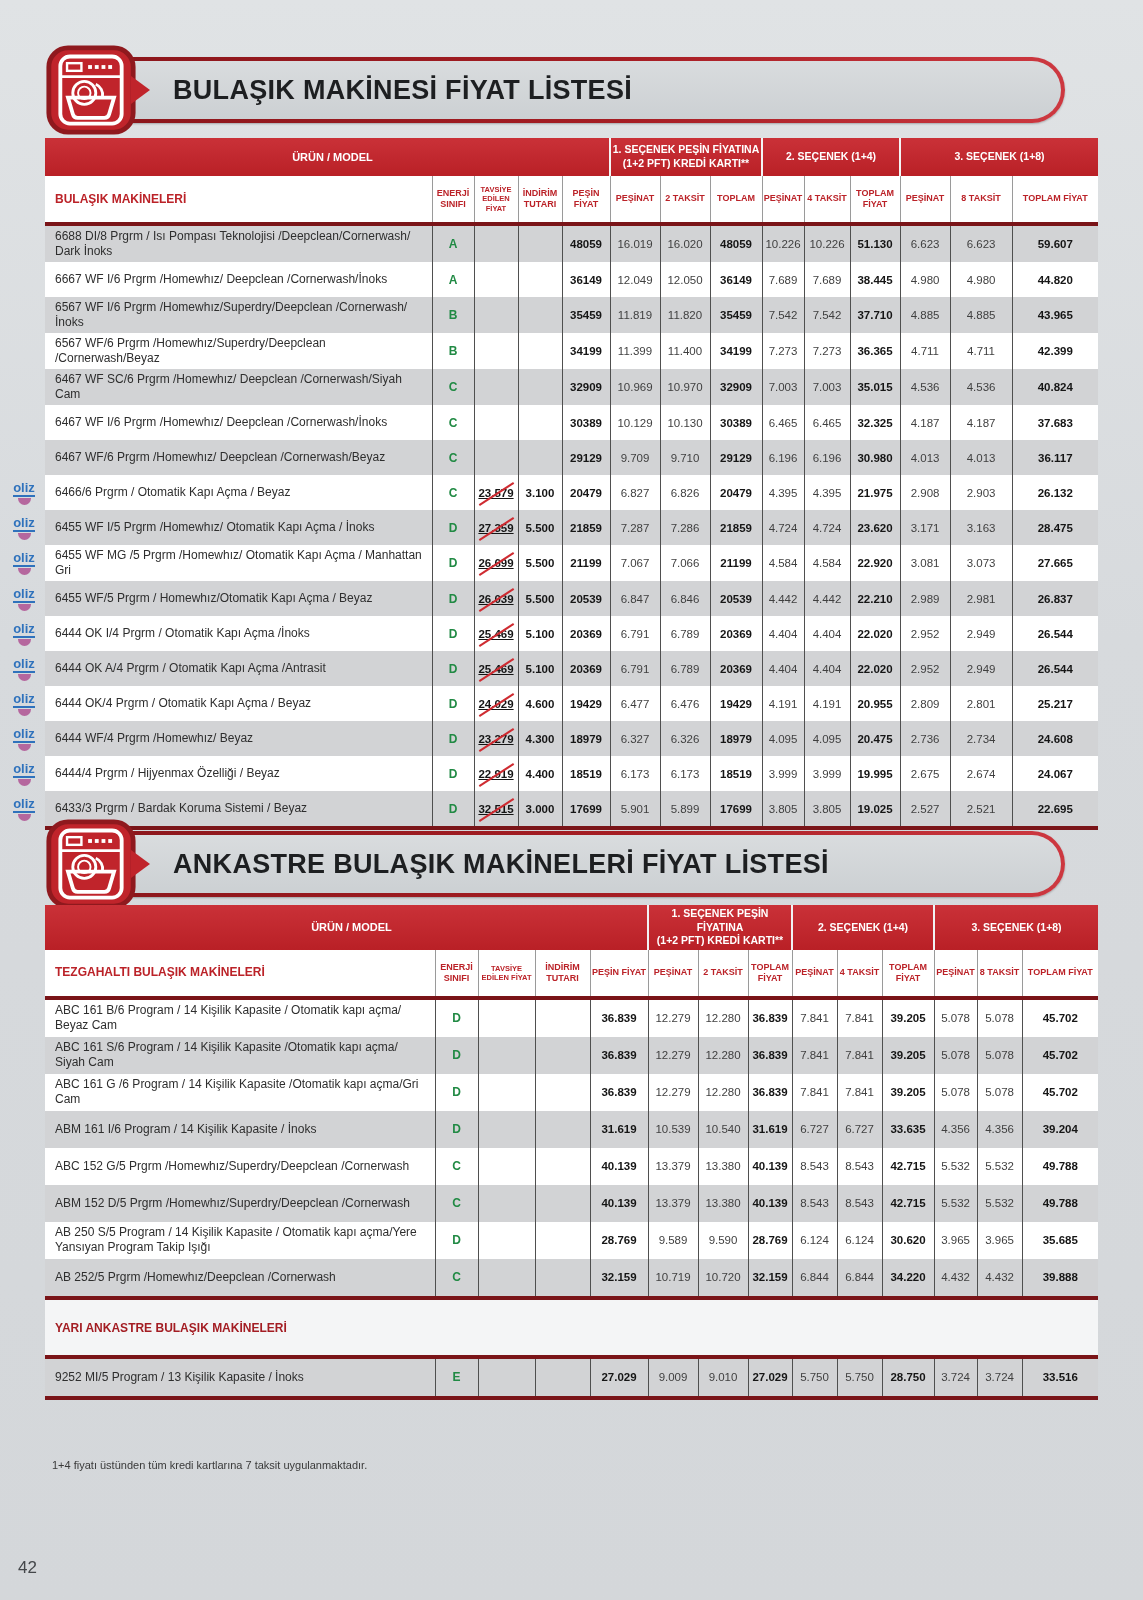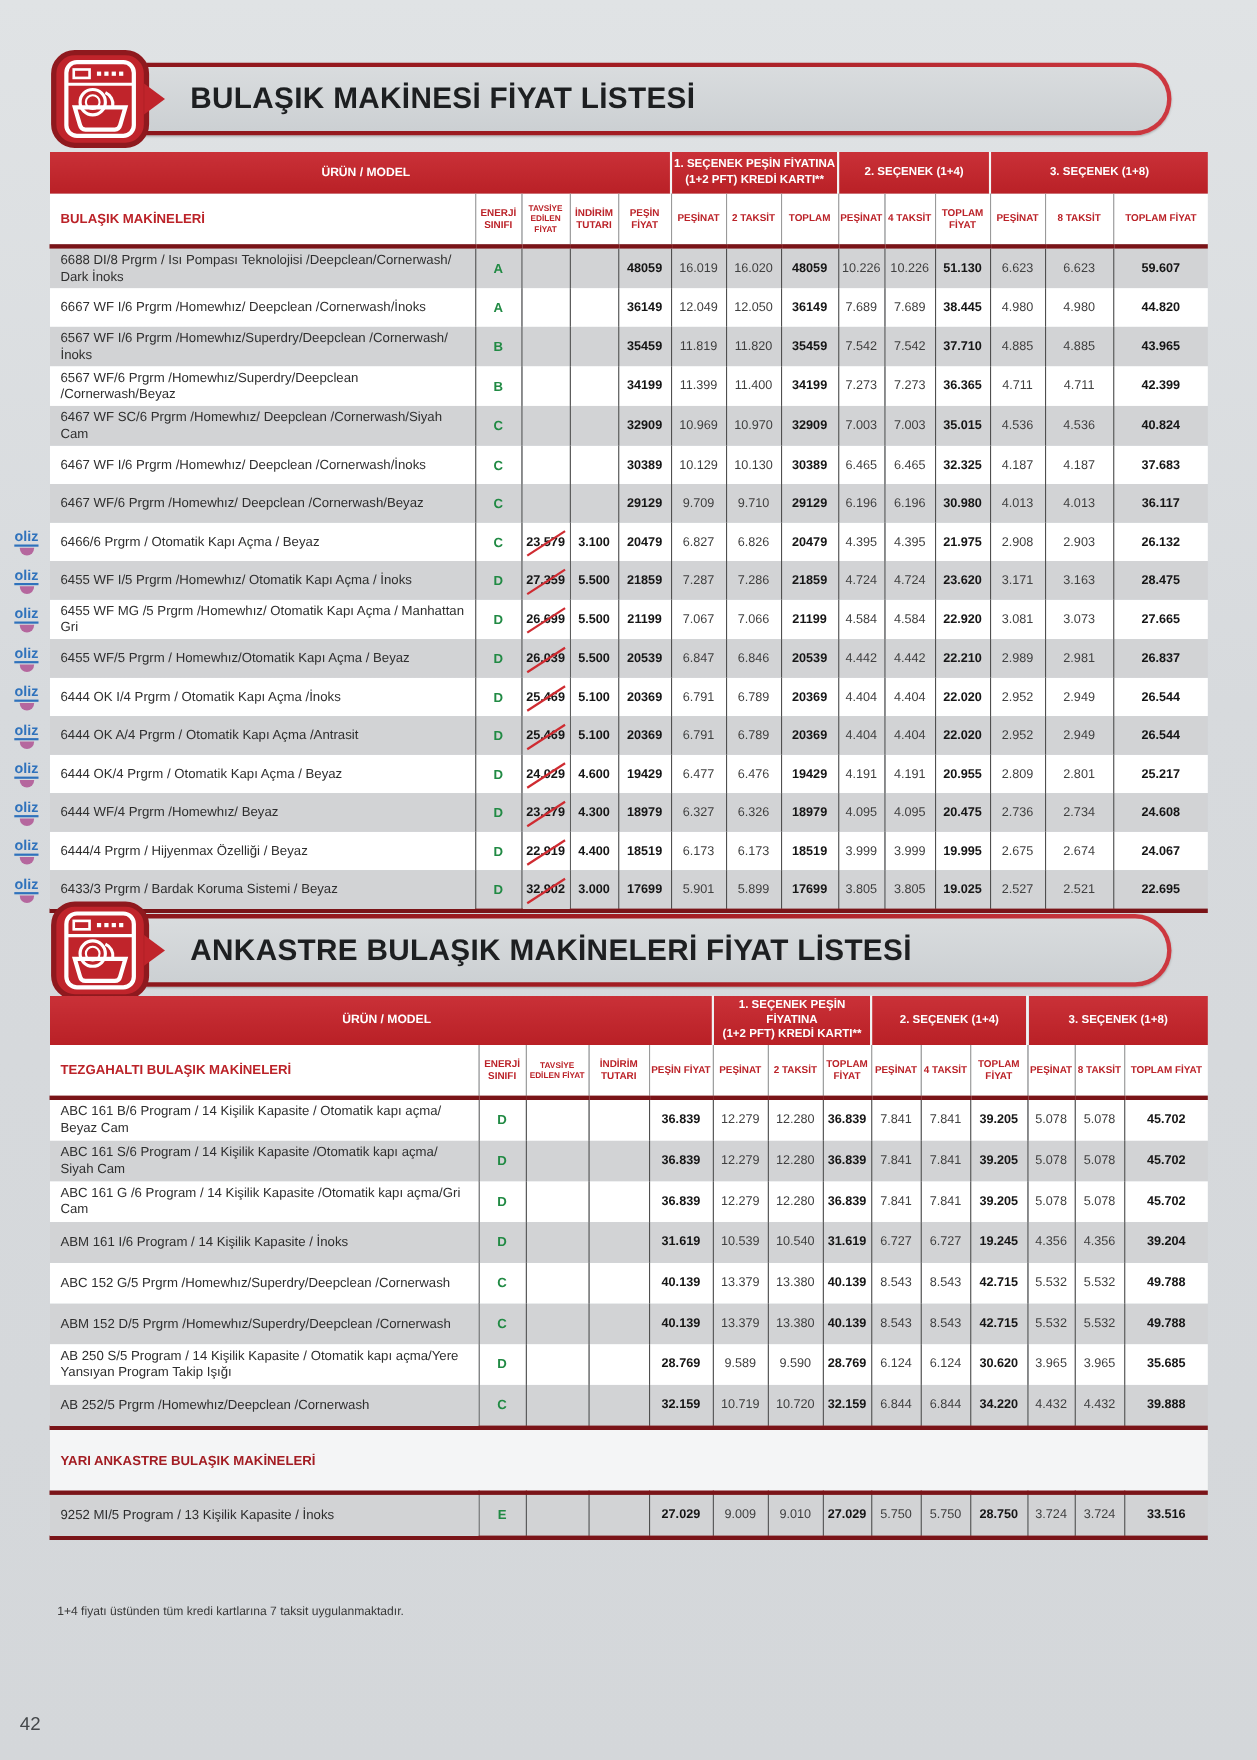--- a/index.html
+++ b/index.html
@@ -34,21 +34,21 @@
   tr.cols th.h2{font-size:7.5px;text-align:center;}
   tbody td{height:29px;font-size:11.5px;text-align:center;color:#3f3f3f;padding:2px 1px;}
   .t2 tbody td{height:31px;}
   tbody td + td{border-left:1px solid #4f4f4f;}
   tr.r-gray td{background:#d2d3d5;}
   tr.r-white td{background:#ffffff;}
   td.c-model{text-align:left;padding:3px 6px 3px 10px;font-size:12px;color:#2e2e2e;
         line-height:1.25;position:relative;overflow:visible;}
   td.c-energy{font-weight:bold;color:#218a44;font-size:12px;}
   td.c-bold{font-weight:bold;color:#151515;}
-  td.c-strike{position:relative;}
+  td.c-strike{position:relative;text-decoration:underline;}
   td.c-strike::after{content:'';position:absolute;left:1px;right:1px;top:50%;height:2px;
         background:#cf2b31;transform:rotate(-33deg);}
   tr.section td{background:#f4f5f6;color:#a31d23;font-weight:bold;font-size:12px;text-align:left;
         padding:13px 0 11px 10px;border-top:4px solid #7a1418;border-bottom:4px solid #7a1418;}
   
   .oliz{position:absolute;left:-38px;top:50%;transform:translateY(-50%);width:34px;
         text-align:center;line-height:1;}
   .oliz-t{display:inline-block;color:#2f72bc;font-weight:bold;font-size:13px;
         border-bottom:2px solid #2f72bc;padding-bottom:1px;}
   .oliz-s{display:block;width:13px;height:7px;margin:1px auto 0;
@@ -381,21 +381,21 @@
           <td class="">3.999</td>
           <td class="">3.999</td>
           <td class="c-bold">19.995</td>
           <td class="">2.675</td>
           <td class="">2.674</td>
           <td class="c-bold">24.067</td>
         </tr>
         <tr class="r-gray">
           <td class="c-model"><div class="oliz"><span class="oliz-t">oliz</span><i class="oliz-s"></i></div><span>6433/3 Prgrm / Bardak Koruma Sistemi / Beyaz</span></td>
           <td class="c-energy">D</td>
-          <td class="c-bold c-strike">32.902</td>
+          <td class="c-bold c-strike">32.515</td>
           <td class="c-bold">3.000</td>
           <td class="c-bold">17699</td>
           <td class="">5.901</td>
           <td class="">5.899</td>
           <td class="c-bold">17699</td>
           <td class="">3.805</td>
           <td class="">3.805</td>
           <td class="c-bold">19.025</td>
           <td class="">2.527</td>
           <td class="">2.521</td>
@@ -523,21 +523,21 @@
           <td class="c-model"><span>ABM 161 I/6 Program / 14 Kişilik Kapasite / İnoks</span></td>
           <td class="c-energy">D</td>
           <td class="c-bold"></td>
           <td class="c-bold"></td>
           <td class="c-bold">31.619</td>
           <td class="">10.539</td>
           <td class="">10.540</td>
           <td class="c-bold">31.619</td>
           <td class="">6.727</td>
           <td class="">6.727</td>
-          <td class="c-bold">19.245</td>
+          <td class="c-bold">33.635</td>
           <td class="">4.356</td>
           <td class="">4.356</td>
           <td class="c-bold">39.204</td>
         </tr>
         <tr class="r-white">
           <td class="c-model"><span>ABC 152 G/5 Prgrm /Homewhız/Superdry/Deepclean /Cornerwash</span></td>
           <td class="c-energy">C</td>
           <td class="c-bold"></td>
           <td class="c-bold"></td>
           <td class="c-bold">40.139</td>

